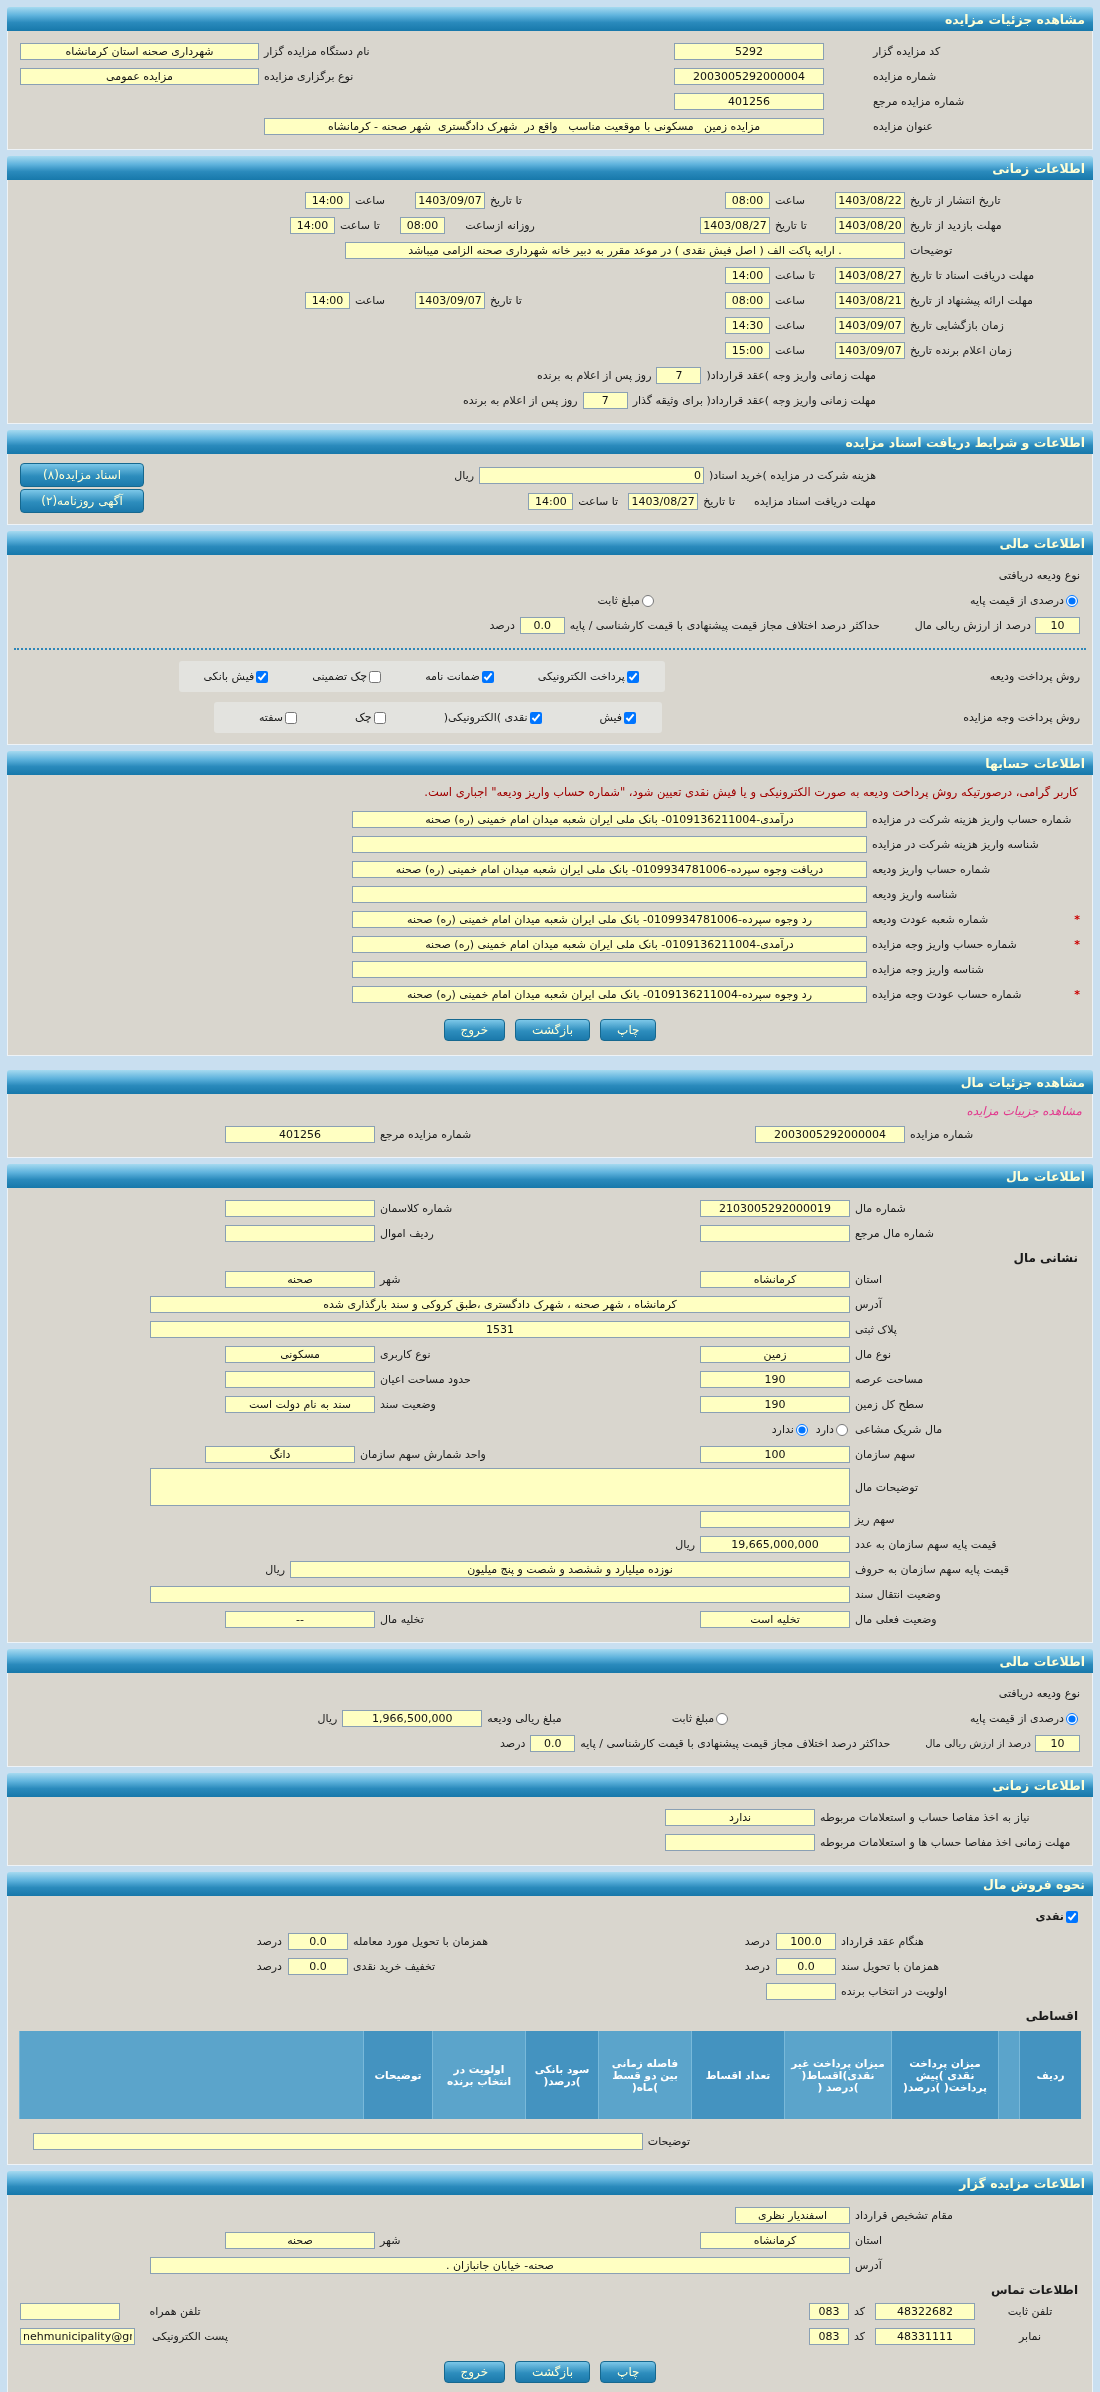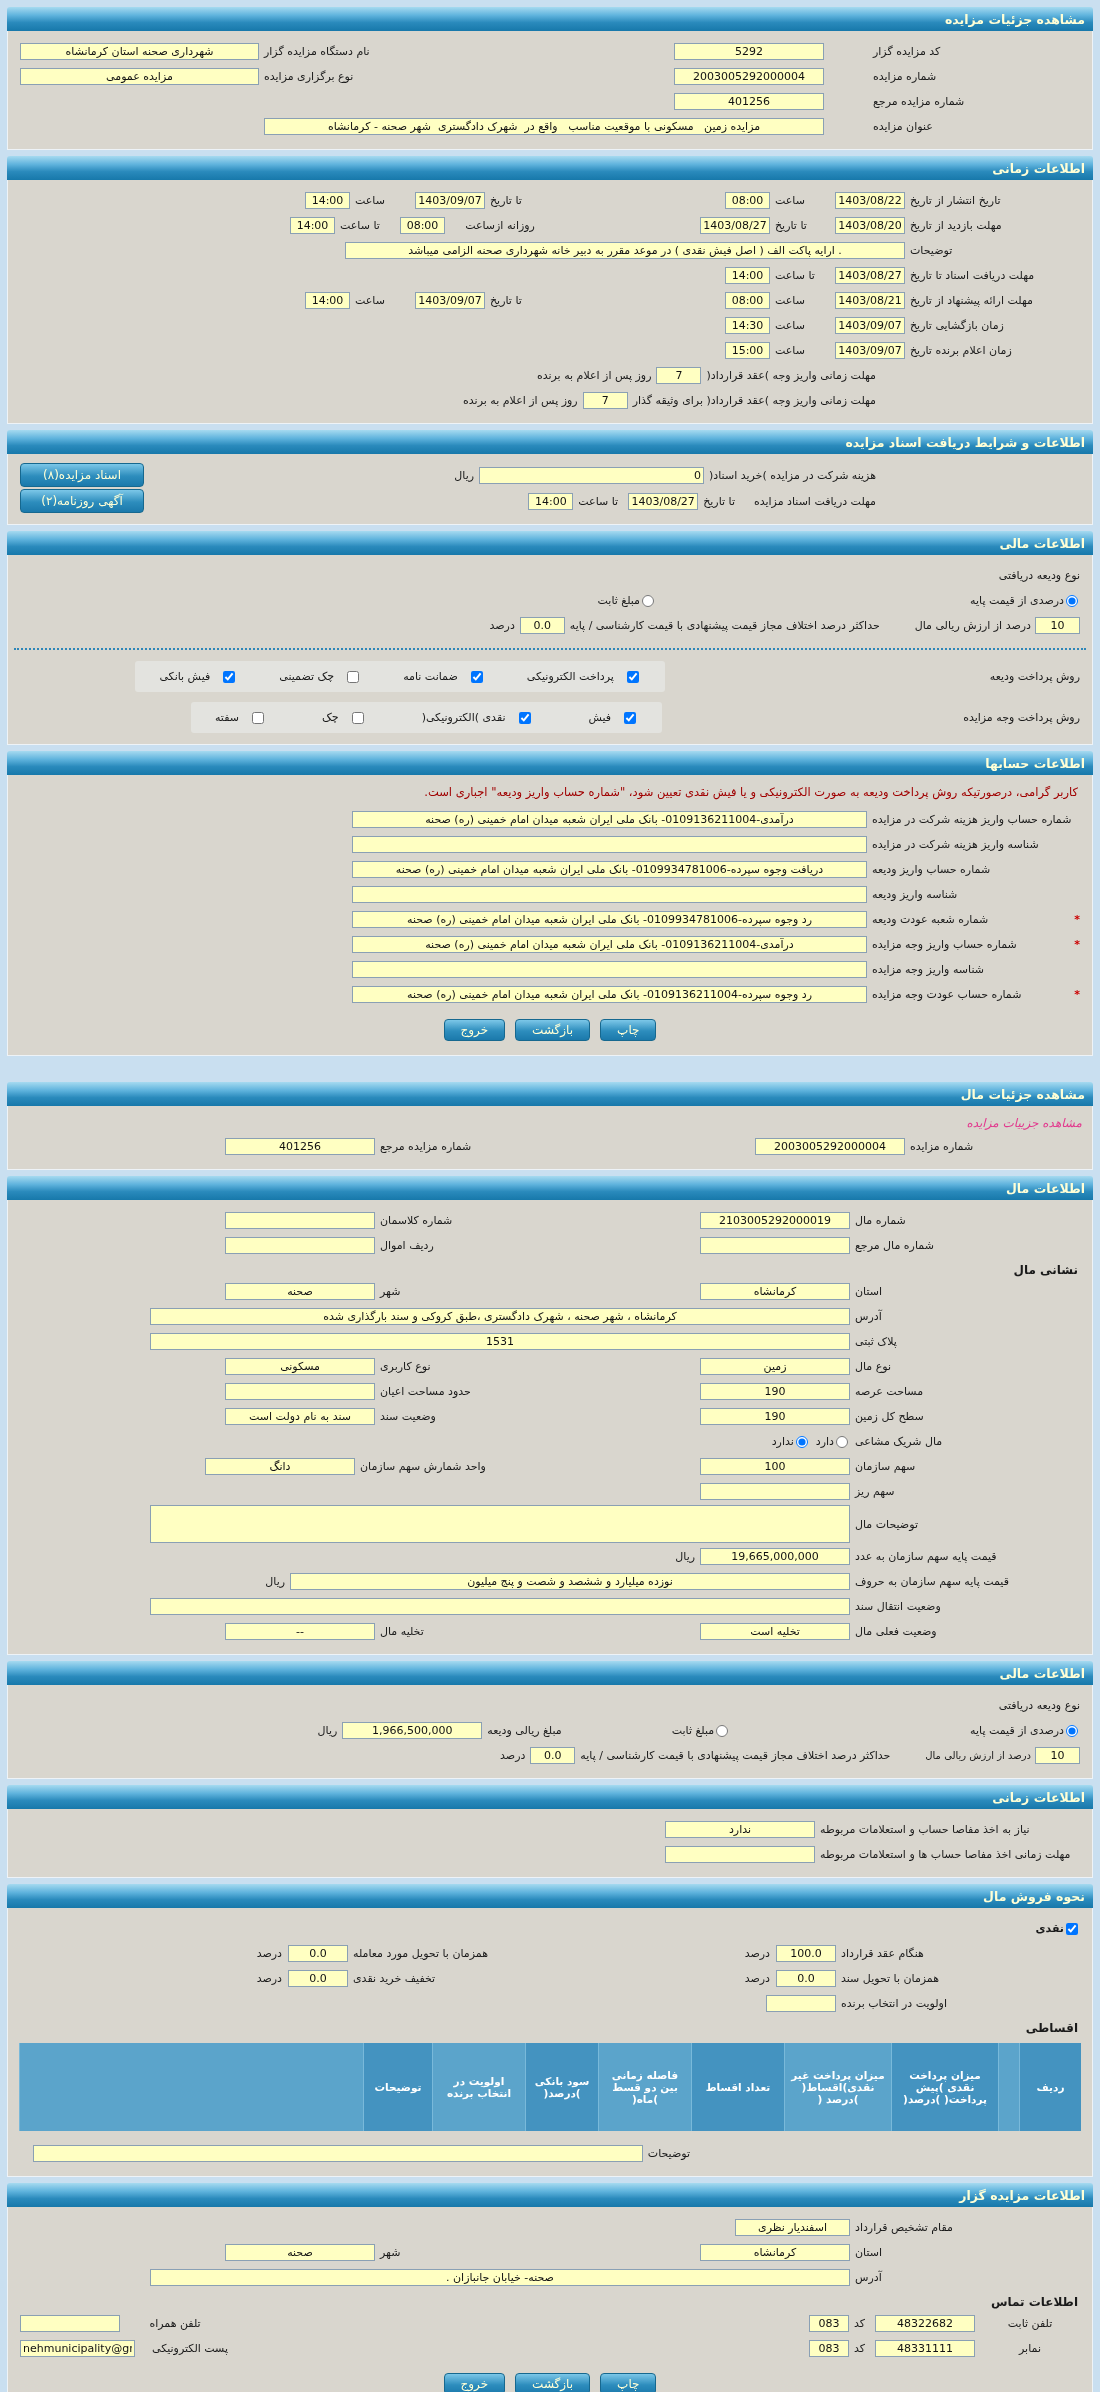--- a/index.html
+++ b/index.html
@@ -32,21 +32,21 @@
   .btn{background:linear-gradient(180deg,#7cc7e8 0%,#2d8dbd 55%,#1b79ab 100%);border:1px solid #16688f;
        border-radius:4px;color:#ffffd6;font-family:inherit;font-size:12px;padding:3px 16px;cursor:pointer;}
   .docbtn{width:124px;padding:4px 4px;}
   .btnrow{display:flex;justify-content:center;gap:10px;padding:12px 0 4px;}
   .req{color:#cc0000;font-weight:bold;width:8px;display:inline-block;}
   .notice{color:#a00000;padding:2px 10px 8px;font-size:11.5px;}
   .sub{font-weight:bold;font-size:12px;padding:5px 10px 2px;}
   .dot{border-top:2px dotted #2d86b8;margin:10px 2px;}
   .chkpanel{background:#e3e3df;border-radius:3px;display:flex;align-items:center;gap:42px;
             padding:9px 24px;margin-right:320px;min-width:400px;}
-  .chk{display:flex;align-items:center;gap:11px;}
+  .chk{display:flex;align-items:center;}
   input[type=checkbox],input[type=radio]{width:12px;height:12px;margin:0 2px;}
   .maglink{color:#e23a8e;font-style:italic;font-size:12px;text-decoration:none;display:inline-block;padding:2px 6px 4px;}
   .pad60{padding-right:60px;}
   .payrow{padding-right:212px;}
   .g1{width:433px;display:flex;align-items:center;}
   .g2{display:flex;align-items:center;}
   .srow{padding-right:112px;}
   .push{margin-right:auto;display:flex;align-items:center;}
   .inst{border-collapse:collapse;margin:6px auto 2px;width:1062px;}
   .inst th{color:#fff;font-size:10.5px;font-weight:bold;padding:4px 3px;height:80px;
@@ -322,21 +322,21 @@
       <input class="inp w515" value="رد وجوه سپرده-0109136211004- بانک ملی ایران شعبه میدان امام خمینی (ره) صحنه" style="">
     </div>
 
     <div class="btnrow">
       <button class="btn">چاپ</button>
       <button class="btn">بازگشت</button>
       <button class="btn">خروج</button>
     </div>
   </div>
 
-  <div class="bar" style="margin-top:26px;">
+  <div class="bar" style="margin-top:14px;">
     <span class="t">مشاهده جزئیات مال</span>
   </div>
   <div class="content">
     <a href="#" class="maglink">مشاهده جزییات مزایده</a>
     <div class="row">
       <div class="half">
         <span class="lbl lw170">شماره مزایده</span>
         <input class="inp w150" value="2003005292000004" style="">
       </div>
       <div class="half">
@@ -430,26 +430,26 @@
       <div class="half">
         <span class="lbl lw225">سهم سازمان</span>
         <input class="inp w150" value="100" style="">
       </div>
       <div class="half">
         <span class="lbl lw190">واحد شمارش سهم سازمان</span>
         <input class="inp w150" value="دانگ" style="">
       </div>
     </div>
     <div class="row">
+      <span class="lbl lw225">توضیحات مال</span>
+      <textarea class="inp w700" style=""></textarea>
+    </div>
+    <div class="row">
       <span class="lbl lw225">سهم ریز</span>
       <input class="inp w150" value="" style="">
-    </div>
-    <div class="row">
-      <span class="lbl lw225">توضیحات مال</span>
-      <textarea class="inp w700" style=""></textarea>
     </div>
     <div class="row">
       <span class="lbl lw225">قیمت پایه سهم سازمان به عدد</span>
       <input class="inp w150" value="19,665,000,000" style="">
       <span class="lbl" style="padding-right:5px;">ریال</span>
     </div>
     <div class="row">
       <span class="lbl lw225">قیمت پایه سهم سازمان به حروف</span>
       <input class="inp w560" value="نوزده میلیارد و ششصد و شصت و پنج میلیون" style="">
       <span class="lbl" style="padding-right:5px;">ریال</span>

